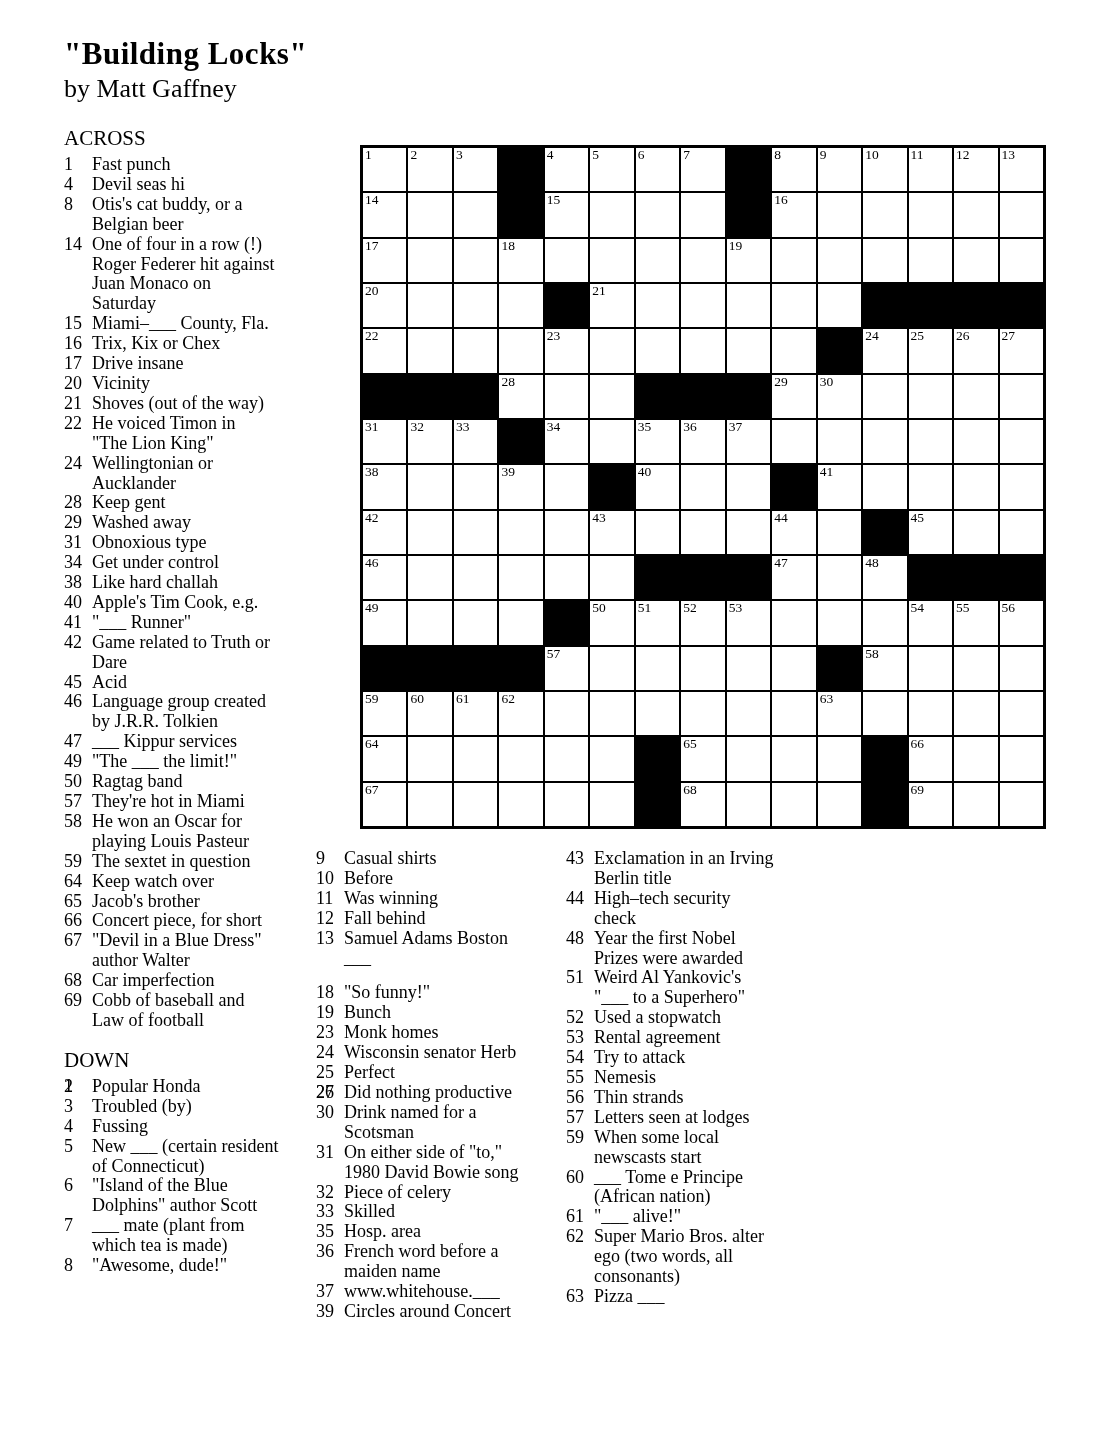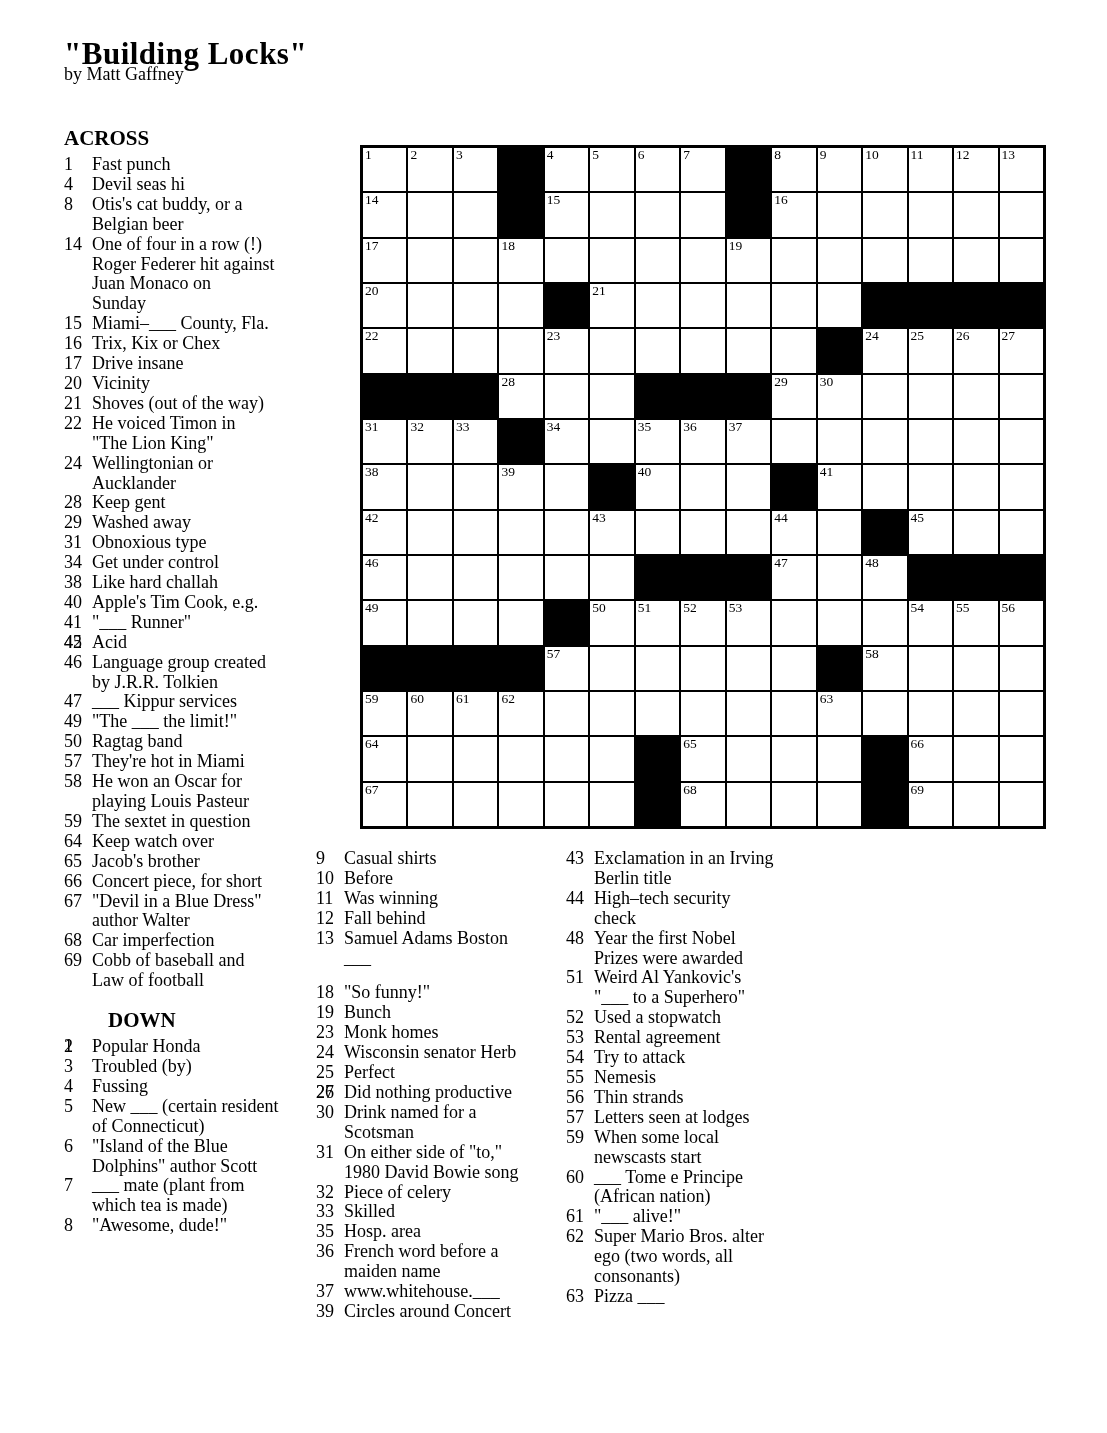--- a/index.html
+++ b/index.html
@@ -4,28 +4,28 @@
 <style>
   html,body { margin:0; padding:0; background:#ffffff; }
   .page {
     position:relative; width:1107px; height:1433px; background:#ffffff;
     font-family:"Liberation Serif", serif; color:#000000; overflow:hidden;
   }
   .title {
     position:absolute; left:64px; top:36px; font-size:31px; font-weight:bold;
     letter-spacing:0.5px;
   }
-  .byline { position:absolute; left:64px; top:64px; font-size:18px; }
+  .byline { position:absolute; left:64px; top:74px; font-size:26px; }
 
   .left-col  { position:absolute; left:64px; top:126px; width:250px; }
   .mid-col   { position:absolute; left:316px; top:849px; width:250px; }
   .right-col { position:absolute; left:566px; top:849px; width:260px; }
 
-  .list-header { font-size:21px; font-weight:bold; margin:0 0 4px 0; }
-  .down-header-space { margin-top:17px;margin-left:44px; }
+  .list-header { font-size:21px; font-weight:normal; margin:0 0 4px 0; }
+  .down-header-space { margin-top:17px; }
 
   .clue { position:relative; padding-left:28px; font-size:18px; line-height:19.9px; }
   .clue-num { position:absolute; left:0; top:0; }
   .clue-text { white-space:pre-line; }
   .clue.gap { margin-top:15px; }
 
   .grid {
     position:absolute; left:360px; top:145px; width:686px; height:684px;
     box-sizing:border-box; border:2px solid #000000; background:#ffffff;
     display:grid; grid-template-columns:repeat(15,1fr); grid-template-rows:repeat(15,1fr);
@@ -48,38 +48,39 @@
   <div class="left-col">
     <div class="list-header">ACROSS</div>
     <div id="across-list">
         <div class="clue"><span class="clue-num">1</span><span class="clue-text">Fast punch</span></div>
         <div class="clue"><span class="clue-num">4</span><span class="clue-text">Devil seas hi</span></div>
         <div class="clue"><span class="clue-num">8</span><span class="clue-text">Otis's cat buddy, or a
 Belgian beer</span></div>
         <div class="clue"><span class="clue-num">14</span><span class="clue-text">One of four in a row (!)
 Roger Federer hit against
 Juan Monaco on
-Sunday</span></div>
+Saturday</span></div>
         <div class="clue"><span class="clue-num">15</span><span class="clue-text">Miami–___ County, Fla.</span></div>
         <div class="clue"><span class="clue-num">16</span><span class="clue-text">Trix, Kix or Chex</span></div>
         <div class="clue"><span class="clue-num">17</span><span class="clue-text">Drive insane</span></div>
         <div class="clue"><span class="clue-num">20</span><span class="clue-text">Vicinity</span></div>
         <div class="clue"><span class="clue-num">21</span><span class="clue-text">Shoves (out of the way)</span></div>
         <div class="clue"><span class="clue-num">22</span><span class="clue-text">He voiced Timon in
 "The Lion King"</span></div>
         <div class="clue"><span class="clue-num">24</span><span class="clue-text">Wellingtonian or
 Aucklander</span></div>
         <div class="clue"><span class="clue-num">28</span><span class="clue-text">Keep gent</span></div>
         <div class="clue"><span class="clue-num">29</span><span class="clue-text">Washed away</span></div>
         <div class="clue"><span class="clue-num">31</span><span class="clue-text">Obnoxious type</span></div>
         <div class="clue"><span class="clue-num">34</span><span class="clue-text">Get under control</span></div>
         <div class="clue"><span class="clue-num">38</span><span class="clue-text">Like hard challah</span></div>
         <div class="clue"><span class="clue-num">40</span><span class="clue-text">Apple's Tim Cook, e.g.</span></div>
         <div class="clue"><span class="clue-num">41</span><span class="clue-text">"___ Runner"</span></div>
-        <div class="clue"><span class="clue-num">42</span></div>
+        <div class="clue"><span class="clue-num">42</span><span class="clue-text">Game related to Truth or
+Dare</span></div>
         <div class="clue"><span class="clue-num">45</span><span class="clue-text">Acid</span></div>
         <div class="clue"><span class="clue-num">46</span><span class="clue-text">Language group created
 by J.R.R. Tolkien</span></div>
         <div class="clue"><span class="clue-num">47</span><span class="clue-text">___ Kippur services</span></div>
         <div class="clue"><span class="clue-num">49</span><span class="clue-text">"The ___ the limit!"</span></div>
         <div class="clue"><span class="clue-num">50</span><span class="clue-text">Ragtag band</span></div>
         <div class="clue"><span class="clue-num">57</span><span class="clue-text">They're hot in Miami</span></div>
         <div class="clue"><span class="clue-num">58</span><span class="clue-text">He won an Oscar for
 playing Louis Pasteur</span></div>
         <div class="clue"><span class="clue-num">59</span><span class="clue-text">The sextet in question</span></div>

